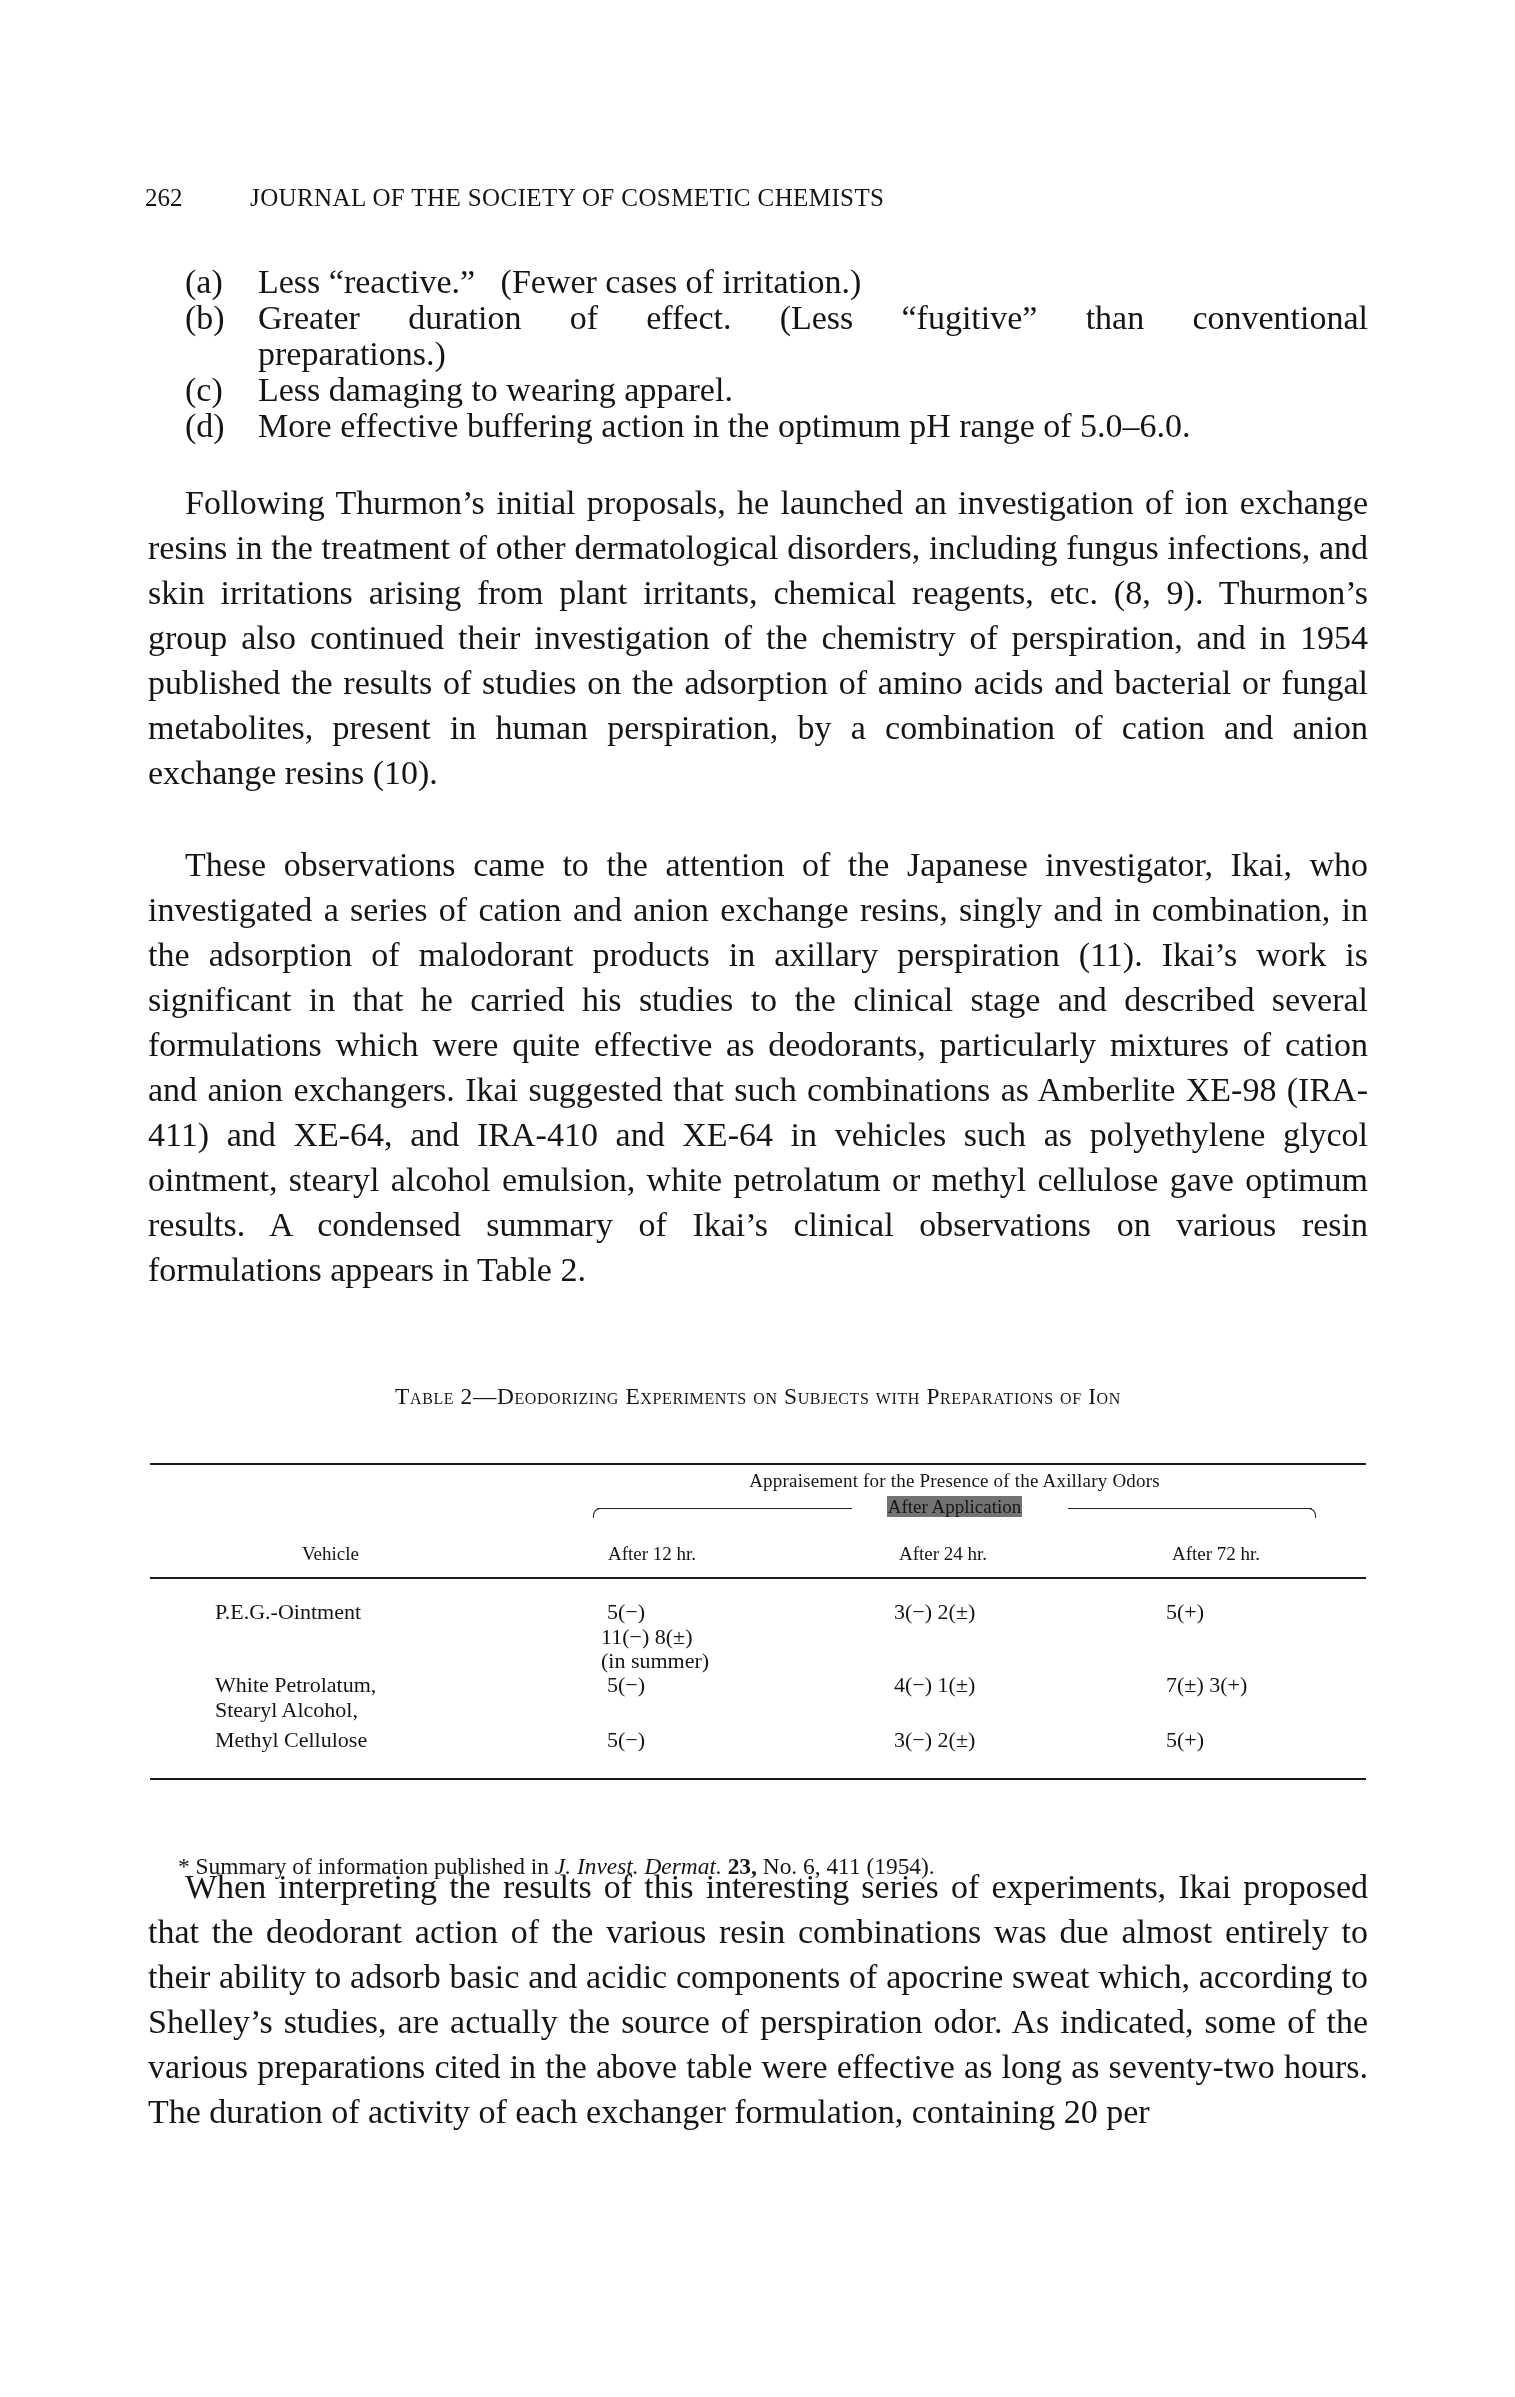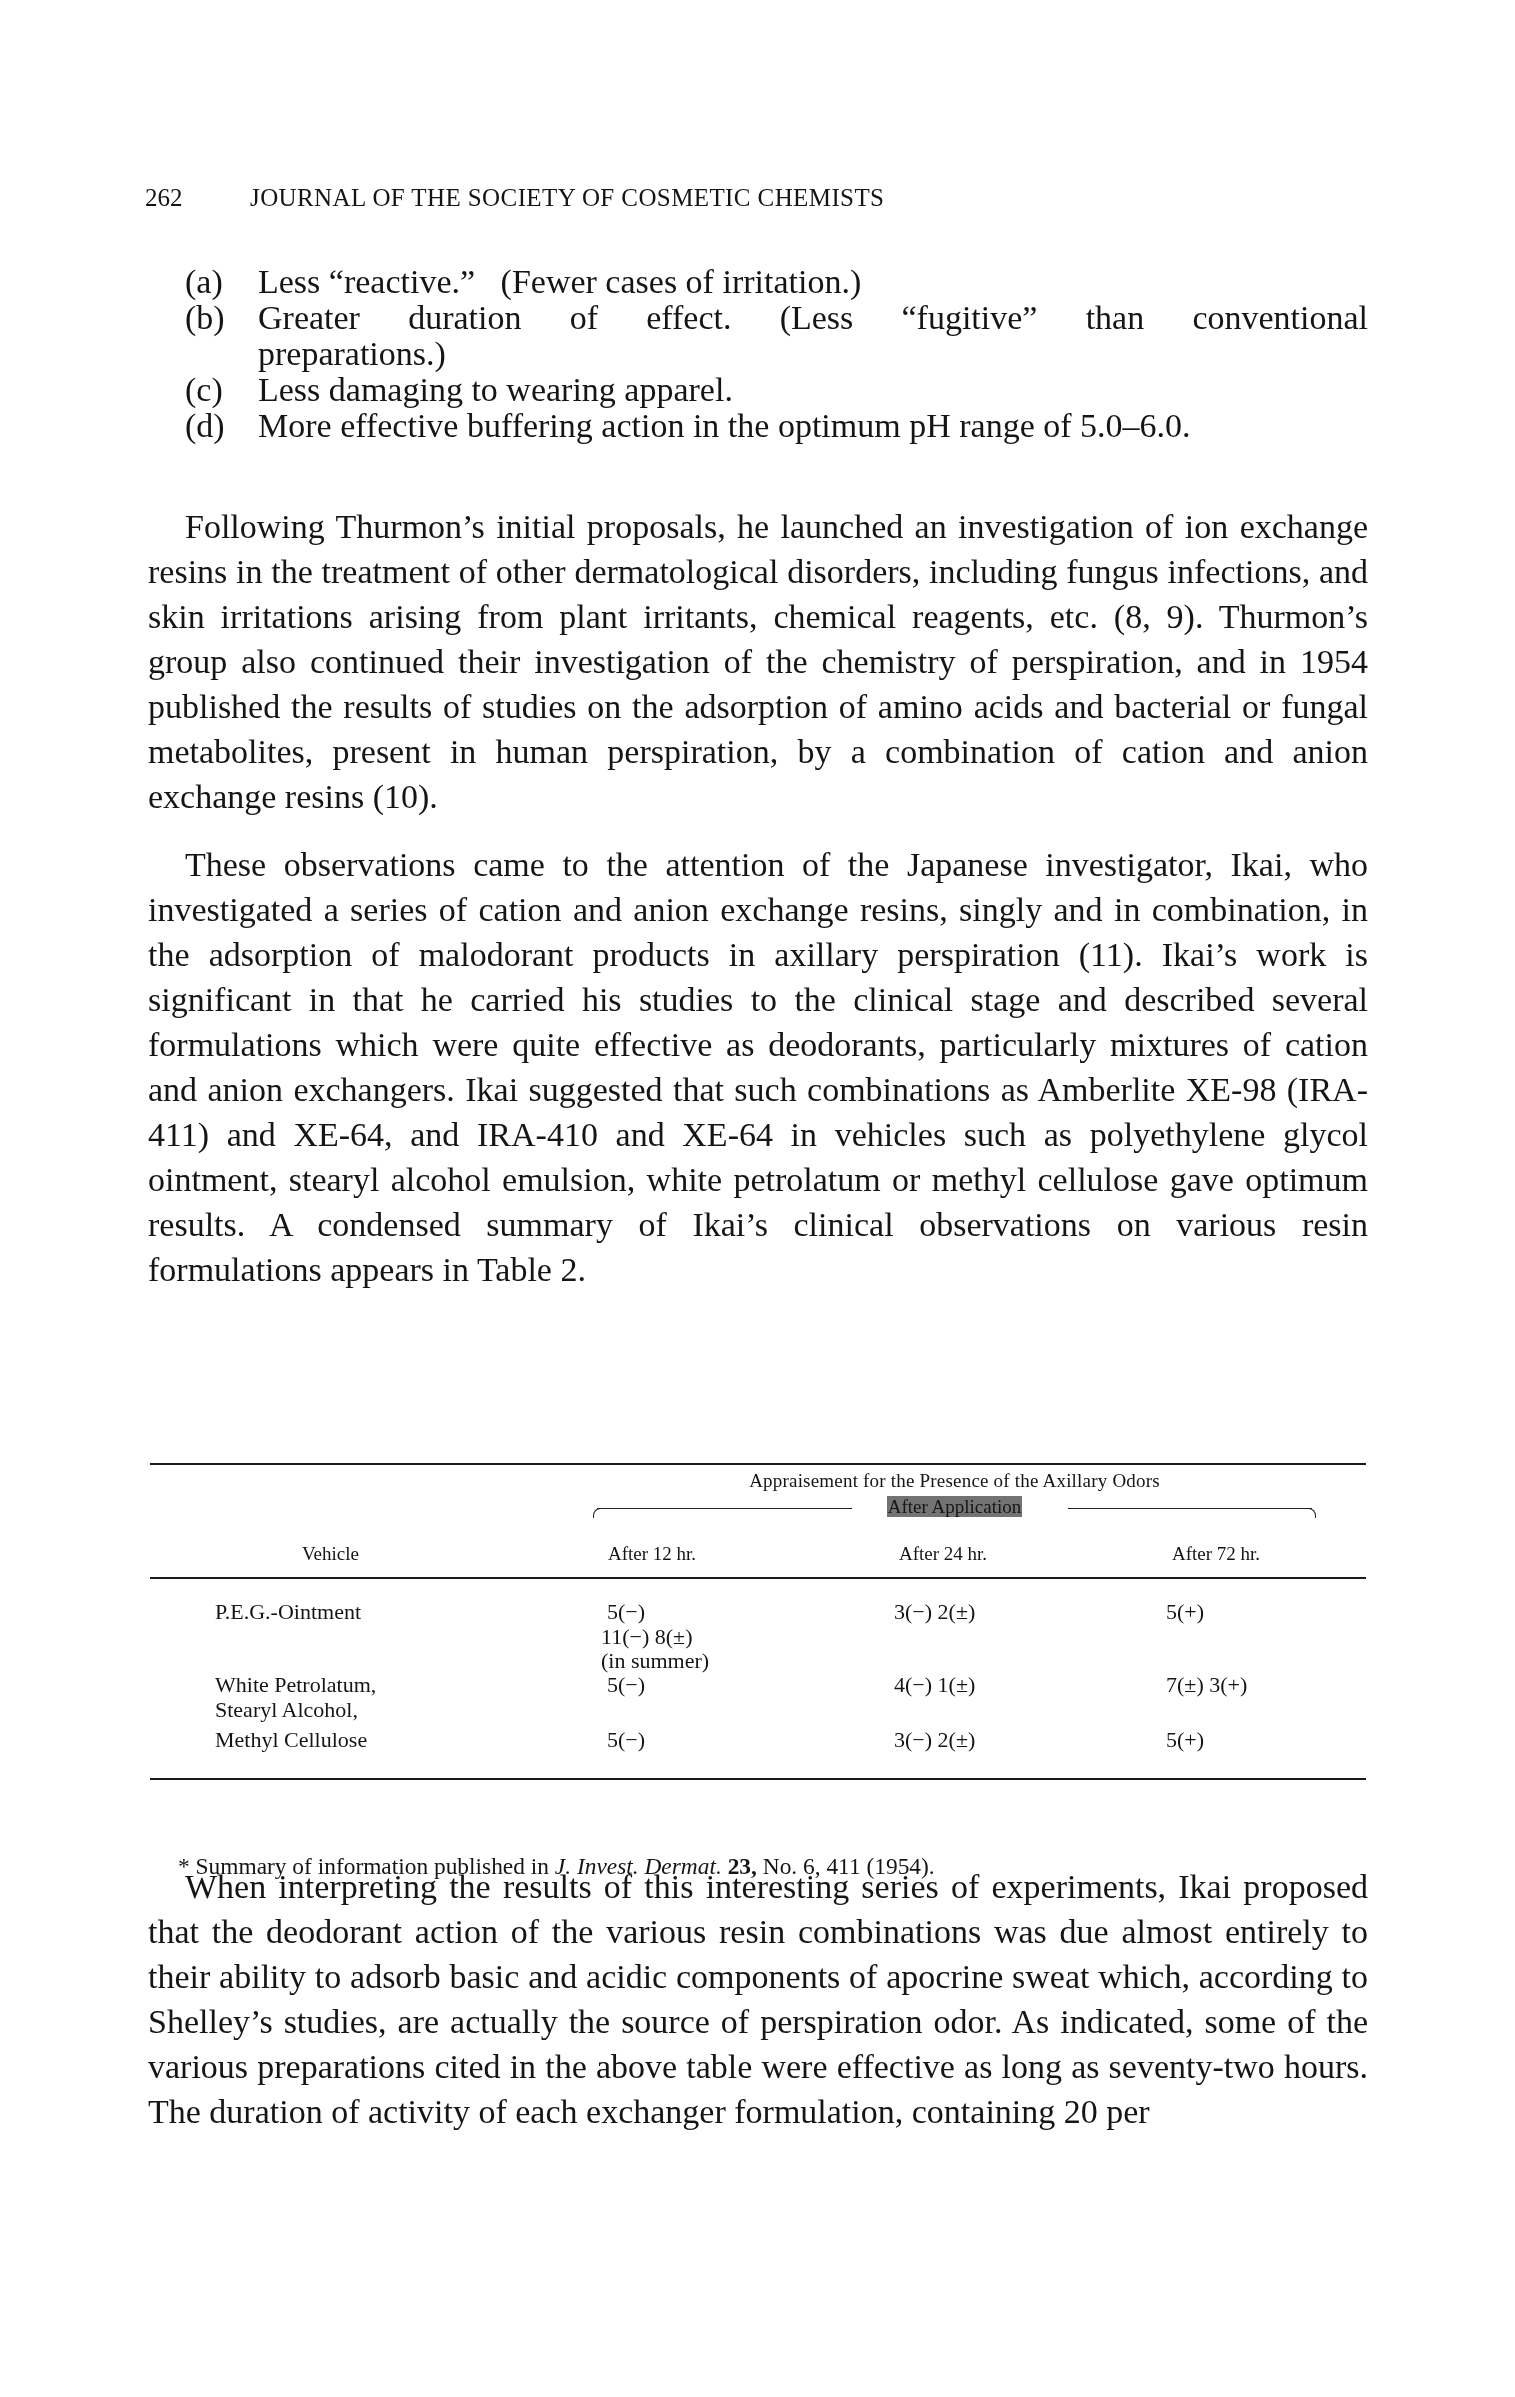--- a/index.html
+++ b/index.html
@@ -10,21 +10,21 @@
     .pagenum { position: absolute; left: 0; top: 0; }
     .journal { position: absolute; left: 105px; top: 0; letter-spacing: 0.4px; }
 
     .list { top: 264px; left: 185px; width: 1183px; font-size: 34px; line-height: 36px; }
     .list-item { display: flex; }
     .list-item .marker { width: 65px; flex: none; }
     .list-item .txt { flex: 1; text-align: justify; text-align-last: left; margin-left: 8px; }
 
     .para { left: 148px; width: 1220px; font-size: 34px; line-height: 45px;
             text-align: justify; text-indent: 37px; hyphens: manual; }
-    .p1 { top: 504px; }
+    .p1 { top: 480px; }
     .p2 { top: 842px; }
     .p3 { top: 1864px; }
 
     .caption { top: 1384px; left: 148px; width: 1220px; text-align: center;
                font-size: 23.4px; line-height: 25px; font-variant: small-caps; letter-spacing: 0.6px; }
 
     .rule { position: absolute; left: 150px; width: 1216px; height: 1.9px; background: #1a1a1a; }
     .rule-top { top: 1463px; }
     .rule-mid { top: 1577px; }
     .rule-bot { top: 1778px; }
@@ -82,20 +82,21 @@
   <div class="list-item">
     <span class="marker">(d)</span>
     <span class="txt">More effective buffering action in the optimum pH range of 5.0–6.0.</span>
   </div>
 </div>
 
 <p class="abs para p1" style="margin:0">Following Thurmon’s initial proposals, he launched an investigation of ion exchange resins in the treatment of other dermatological disorders, in­cluding fungus infections, and skin irritations arising from plant irritants, chemical reagents, etc. (8, 9).  Thurmon’s group also continued their in­vestigation of the chemistry of perspiration, and in 1954 published the re­sults of studies on the adsorption of amino acids and bacterial or fungal metabolites, present in human perspiration, by a combination of cation and anion exchange resins (10).</p>
 <p class="abs para p2" style="margin:0">These observations came to the attention of the Japanese investigator, Ikai, who investigated a series of cation and anion exchange resins, singly and in combination, in the adsorption of malodorant products in axillary perspiration (11).  Ikai’s work is significant in that he carried his studies to the clinical stage and described several formulations which were quite effective as deodorants, particularly mixtures of cation and anion exchang­ers.  Ikai suggested that such combinations as Amberlite XE-98 (IRA-411) and XE-64, and IRA-410 and XE-64 in vehicles such as polyethylene glycol ointment, stearyl alcohol emulsion, white petrolatum or methyl cellulose gave optimum results.  A condensed summary of Ikai’s clinical observations on various resin formulations appears in Table 2.</p>
 
 <div class="abs caption">
+  <div>Table 2—Deodorizing Experiments on Subjects with Preparations of Ion</div>
 </div>
 
 <div class="rule rule-top"></div>
 <div class="rule rule-mid"></div>
 <div class="rule rule-bot"></div>
 
 <div class="tbl appraise">Appraisement for the Presence of the Axillary Odors</div>
 <div class="tbl afterapp">
   <div class="hookl"></div>
   <div class="line l"></div>

